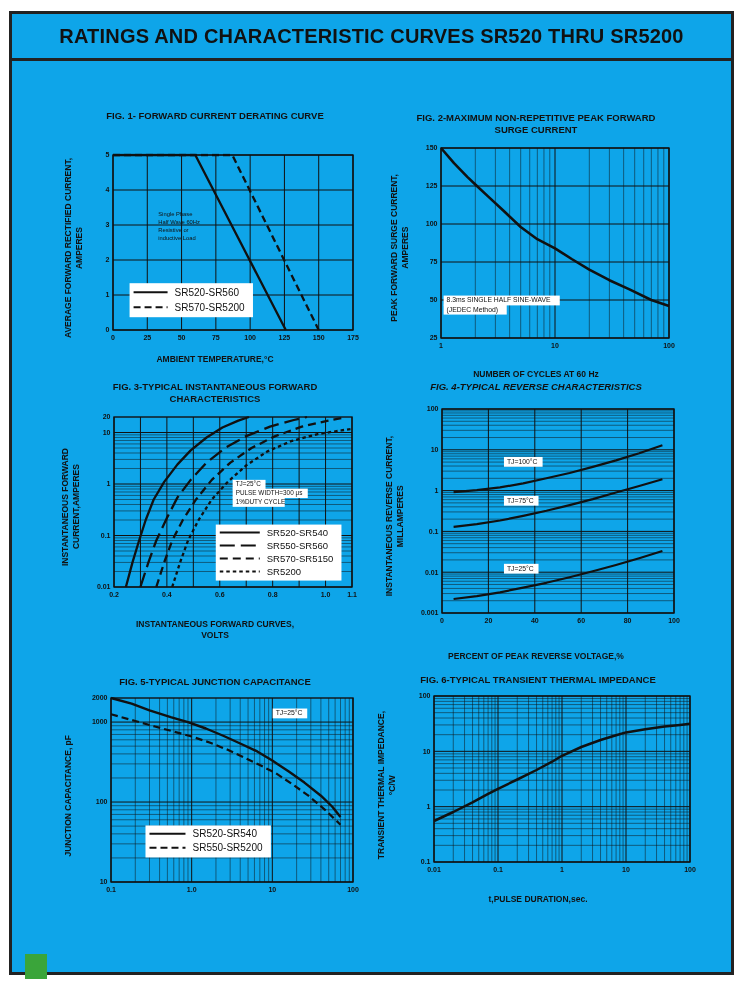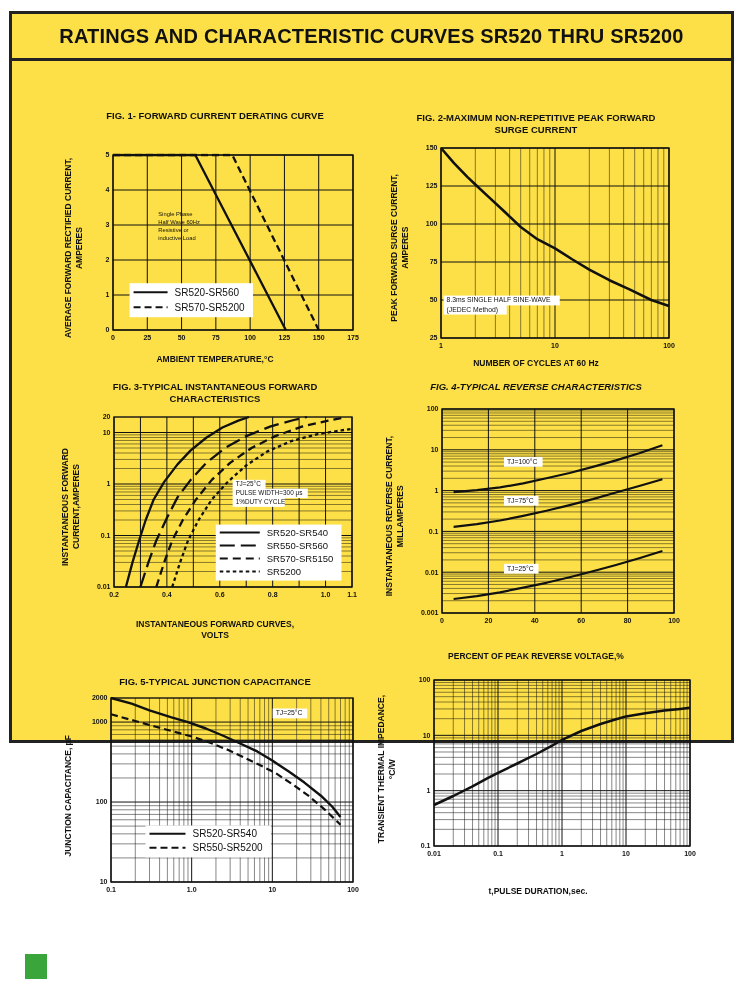--- a/index.html
+++ b/index.html
@@ -1,42 +1,42 @@
 <!DOCTYPE html>
 <html><head>
 <meta charset="utf-8">
 <style>
   html,body{margin:0;padding:0;background:#fff;}
   body{width:749px;height:1002px;position:relative;overflow:hidden;
        font-family:"Liberation Sans",sans-serif;color:#111;}
-  .page{position:absolute;left:9px;top:11px;width:725px;height:732px;
-        border:3px solid #222;background:#fde047;box-sizing:border-box;}
+  .page{position:absolute;left:9px;top:11px;width:725px;height:964px;
+        border:3px solid #222;background:#0ea5e9;box-sizing:border-box;}
   .titlebar{height:44px;border-bottom:3px solid #222;display:flex;
             align-items:center;justify-content:center;}
   .titlebar .t{font-weight:bold;font-size:20px;letter-spacing:0.2px;white-space:nowrap;}
   .fig{position:absolute;}
   .fig-title{text-align:center;font-weight:bold;font-size:9.5px;line-height:1.25;
              white-space:pre-line;margin-bottom:4px;}
   .fig-row{display:flex;align-items:center;justify-content:center;}
   .ylab{writing-mode:vertical-rl;transform:rotate(180deg);white-space:pre-line;
         text-align:center;font-weight:bold;font-size:8.5px;line-height:1.35;}
   .xlab{text-align:center;font-weight:bold;font-size:8.5px;line-height:1.3;
         white-space:pre-line;margin-top:6px;}
   svg.plot{display:block;}
   svg text{fill:#111;}
   .tick{font-family:"Liberation Sans",sans-serif;font-weight:bold;}
   .ann{font-family:"Liberation Sans",sans-serif;}
   .lg{font-family:"Liberation Sans",sans-serif;}
   
   #f0{left:56px;top:110px;width:318px;} #f0 .fig-title{margin-bottom:26px;} #f0 .xlab{}
-  #f1{left:370px;top:112px;width:332px;} #f1 .xlab{margin-top:2px;}
+  #f1{left:370px;top:112px;width:332px;} #f1 .xlab{margin-top:13px;}
   #f2{left:56px;top:381px;width:318px;} #f2 .xlab{margin-top:14px;}
   #f3{left:370px;top:381px;width:332px;} #f3 .fig-title{margin-bottom:8px;font-style:italic;} #f3 .xlab{margin-top:20px;}
   #f4{left:56px;top:676px;width:318px;} #f4 .xlab{margin-top:2px;}
-  #f5{left:368px;top:674px;width:340px;} #f5 .xlab{margin-top:22px;}
+  #f5{left:368px;top:674px;width:340px;} #f5 .xlab{margin-top:14px;}
   .green-marker{position:absolute;left:25px;top:954px;width:22px;height:25px;background:#3aa53a;}
 </style>
 </head>
 <body>
 
 <div class="page">
   <div class="titlebar">
     <div class="t">RATINGS AND CHARACTERISTIC CURVES SR520 THRU SR5200</div>
   </div>
 </div>
@@ -440,20 +440,21 @@
           <text x="32.5" y="8.4" font-size="7" class="tick" text-anchor="end">2000</text>
           <text x="32.5" y="32.47161979919755" font-size="7" class="tick" text-anchor="end">1000</text>
           <text x="32.5" y="112.43580989959878" font-size="7" class="tick" text-anchor="end">100</text>
           <text x="32.5" y="192.4" font-size="7" class="tick" text-anchor="end">10</text>
         </g>
       </svg>
   </div>
 </div>
 
 <div class="fig" id="f5">
+  <div class="fig-title">FIG. 6-TYPICAL TRANSIENT THERMAL IMPEDANCE</div>
   <div class="fig-row">
     <div class="ylab">TRANSIENT THERMAL IMPEDANCE,
 °C/W</div>
     <svg class="plot" width="302" height="190" viewBox="0 0 302 190">
         <g>
           <line x1="55.2659197224948" y1="6" x2="55.2659197224948" y2="172" stroke="#111" stroke-width="0.5"></line>
           <line x1="66.53576030205839" y1="6" x2="66.53576030205839" y2="172" stroke="#111" stroke-width="0.5"></line>
           <line x1="74.5318394449896" y1="6" x2="74.5318394449896" y2="172" stroke="#111" stroke-width="0.5"></line>
           <line x1="80.7340802775052" y1="6" x2="80.7340802775052" y2="172" stroke="#111" stroke-width="0.5"></line>
           <line x1="85.80168002455319" y1="6" x2="85.80168002455319" y2="172" stroke="#111" stroke-width="0.5"></line>

